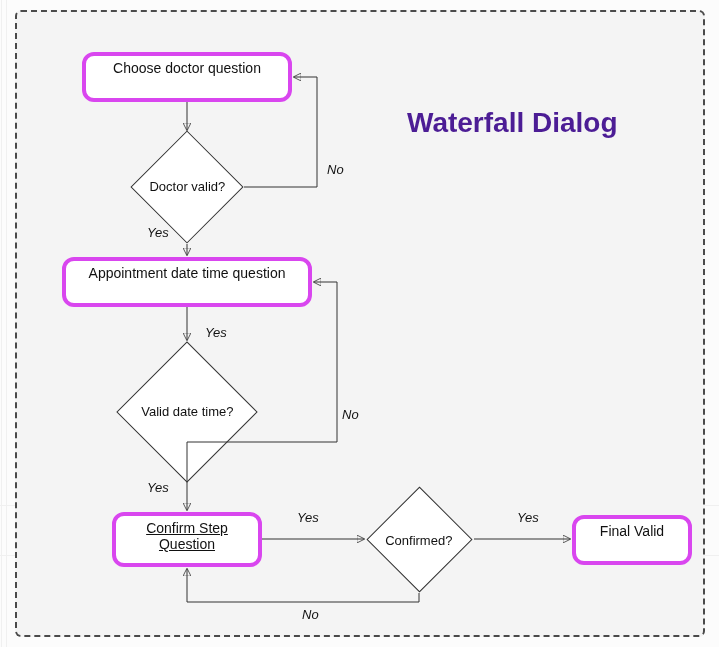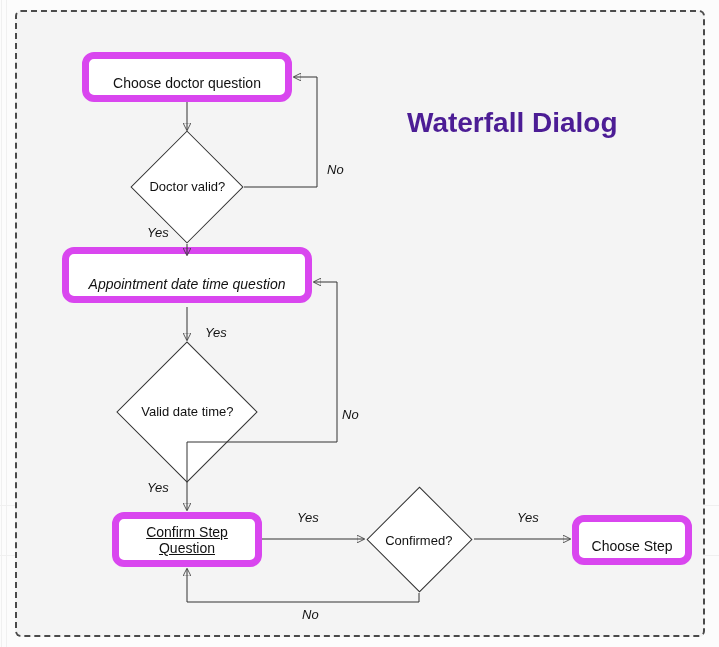--- a/index.html
+++ b/index.html
@@ -41,24 +41,24 @@
     position: absolute;
     left: 390px;
     top: 95px;
     font-size: 28px;
     font-weight: bold;
     color: #4c1d95;
   }
   .process {
     position: absolute;
     background: #ffffff;
-    border: 7px solid #d946ef;
+    border: 4px solid #d946ef;
     border-radius: 12px;
     display: flex;
-    align-items: flex-end;
+    align-items: flex-start;
     justify-content: center;
     text-align: center;
     font-size: 14px;
     color: #111;
     box-sizing: border-box;
     padding: 4px;
   }
   .diamond {
     position: absolute;
     background: #ffffff;
@@ -107,39 +107,39 @@
   <div class="title">Waterfall Dialog</div>
 
   <div class="process" style="left:65px; top:40px; width:210px; height:50px;">
     <span>Choose doctor question</span>
   </div>
 
   <div class="diamond" style="left:130px; top:135px; width:80px; height:80px;">
     <span style="position:relative; top:31px;">Doctor valid?</span>
   </div>
 
-  <div class="process" style="left:45px; top:235px; width:250px; height:56px;font-style:italic;">
+  <div class="process" style="left:45px; top:245px; width:250px; height:50px;">
     <span>Appointment date time question</span>
   </div>
 
   <div class="diamond" style="left:120px; top:350px; width:100px; height:100px;">
     <span style="position:relative; top:41px;">Valid date time?</span>
   </div>
 
   <div class="process" style="left:95px; top:500px; width:150px; height:55px; white-space:pre-line;text-decoration:underline;">
     <span>Confirm Step
 Question</span>
   </div>
 
   <div class="diamond" style="left:365px; top:490px; width:75px; height:75px;">
     <span style="position:relative; top:30px;">Confirmed?</span>
   </div>
 
   <div class="process" style="left:555px; top:503px; width:120px; height:50px;">
-    <span>Choose Step</span>
+    <span>Final Valid</span>
   </div>
 
   <div class="edge-label" style="left:310px; top:150px;">No</div>
   <div class="edge-label" style="left:130px; top:213px;">Yes</div>
   <div class="edge-label" style="left:188px; top:313px;">Yes</div>
   <div class="edge-label" style="left:325px; top:395px;">No</div>
   <div class="edge-label" style="left:130px; top:468px;">Yes</div>
   <div class="edge-label" style="left:280px; top:498px;">Yes</div>
   <div class="edge-label" style="left:500px; top:498px;">Yes</div>
   <div class="edge-label" style="left:285px; top:595px;">No</div>

